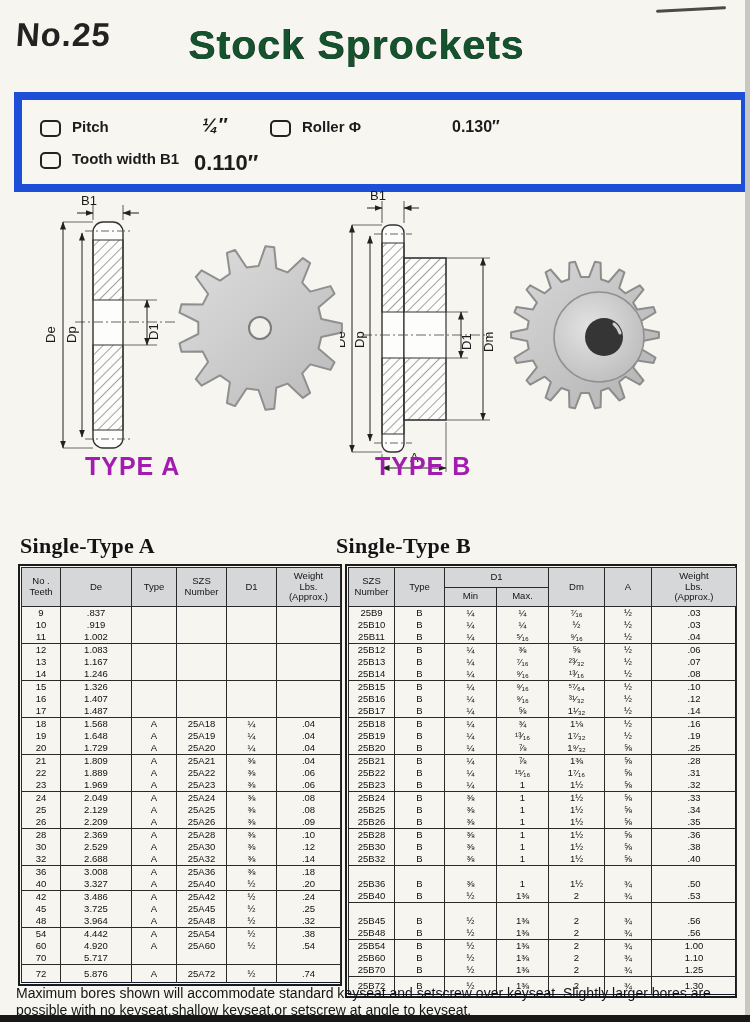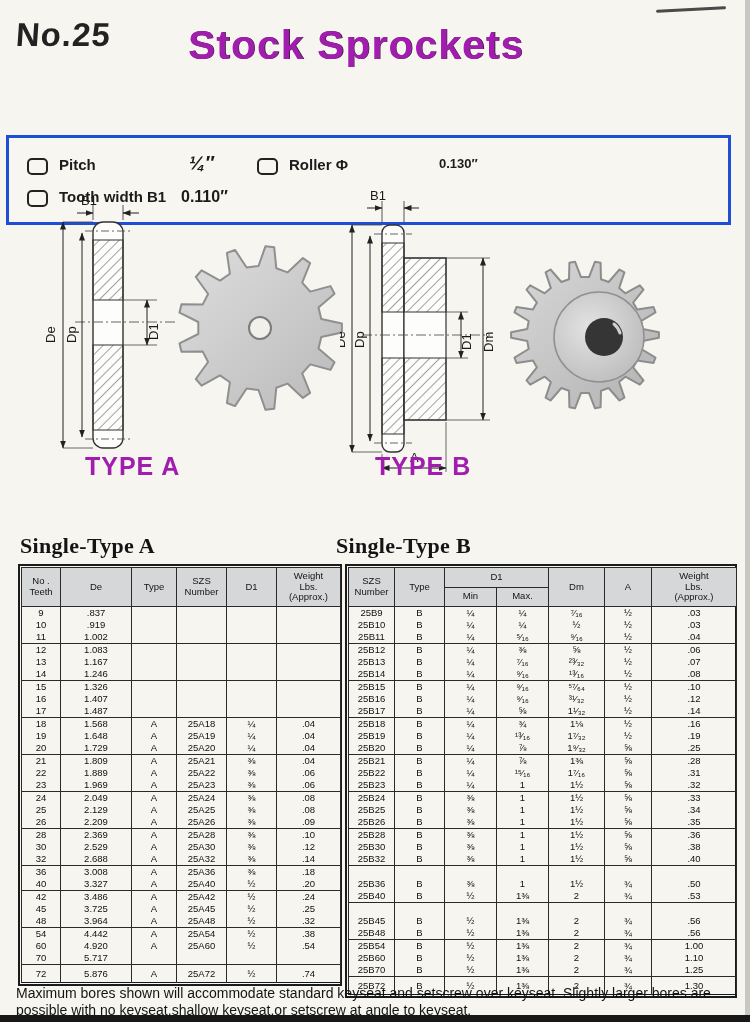--- a/index.html
+++ b/index.html
@@ -1,30 +1,30 @@
 <!DOCTYPE html>
 <html><head>
 <meta charset="utf-8">
 <style>
   html,body{margin:0;padding:0;background:#e8e6e1;}
   #canvas{position:relative;width:750px;height:1022px;background:#f6f5f0;overflow:hidden;
           font-family:"Liberation Sans",sans-serif;color:#1a1a1a;}
   .abs{position:absolute;}
   
   .cat-no{left:16px;top:16px;font-size:33px;font-weight:bold;transform:skewX(-4deg);letter-spacing:1px;color:#222;}
-  .main-title{left:188px;top:22px;font-size:41px;font-weight:bold;letter-spacing:1px;color:#a21caf;
+  .main-title{left:188px;top:22px;font-size:41px;font-weight:bold;letter-spacing:1px;color:#14532d;
               text-shadow:0.6px 0 #242424;}
   .scan-mark{left:656px;top:8px;width:70px;height:3px;background:#4a4a4a;border-radius:3px;transform:rotate(-3deg);}
   .scan-edge-right{left:745px;top:0;width:5px;height:1022px;background:#c9c7c1;}
   .scan-bar-bottom{left:0;top:1015px;width:750px;height:7px;background:#181818;}
   
-  .spec-box{left:6px;top:92px;width:719px;height:84px;border:3px solid #1d4ed8;background:#f7f6f1;margin-top:43px;}
+  .spec-box{left:14px;top:92px;width:719px;height:84px;border:8px solid #1d4ed8;background:#f7f6f1;}
   .bullet{width:17px;height:13px;border:2px solid #222;border-radius:5px;background:transparent;}
   .spec-label{font-size:15px;font-weight:bold;color:#1c1c1c;}
-  .spec-value{font-size:13px;font-weight:bold;color:#1c1c1c;}
+  .spec-value{font-size:16px;font-weight:bold;color:#1c1c1c;}
   .pitch-frac{font-size:19px;font-style:italic;font-weight:bold;}
   
   svg text{font-family:"Liberation Sans",sans-serif;font-size:13px;fill:#1a1a1a;}
   .type-caption{font-size:25px;font-weight:bold;color:#a21caf;letter-spacing:1px;}
   
   .tbl-title{font-family:"Liberation Serif",serif;font-weight:bold;font-size:22px;color:#141414;letter-spacing:0.3px;}
   
   .tbl-outer{border:2px solid #1b1b1b;padding:1px;background:#f6f5f0;box-sizing:border-box;}
   table.data-table{border-collapse:collapse;table-layout:fixed;width:100%;border:1px solid #0f172a;}
   .data-table th{background:#d6d7d9;font-weight:normal;font-size:9.5px;line-height:1.15;
@@ -48,21 +48,21 @@
 
   <div class="abs spec-box">
     <div class="abs bullet" style="left:18px;top:20px;"></div>
     <div class="abs spec-label" style="left:50px;top:18px;">Pitch</div>
     <div class="abs pitch-frac" style="left:180px;top:14px;">¼″</div>
     <div class="abs bullet" style="left:248px;top:20px;"></div>
     <div class="abs spec-label" style="left:280px;top:18px;font-weight:bold;">Roller Φ</div>
     <div class="abs spec-value" style="left:430px;top:18px;">0.130″</div>
     <div class="abs bullet" style="left:18px;top:52px;"></div>
     <div class="abs spec-label" style="left:50px;top:50px;">Tooth width B1</div>
-    <div class="abs spec-value" style="left:172px;top:50px;font-size:16px;">0.110″</div>
+    <div class="abs spec-value" style="left:172px;top:50px;font-size:22px;">0.110″</div>
   </div>
 
   <svg class="abs" style="left:35px;top:195px;" width="310" height="270" viewBox="0 0 310 270">
     <defs>
       <pattern id="hatchA" width="7" height="7" patternUnits="userSpaceOnUse" patternTransform="rotate(45)">
         <line x1="0" y1="0" x2="0" y2="7" stroke="#555" stroke-width="1.1"></line>
       </pattern>
       <marker id="arr" markerWidth="9" markerHeight="8" refX="7.5" refY="3" orient="auto-start-reverse">
         <path d="M0,0L8,3L0,6Z" fill="#222"></path>
       </marker>

